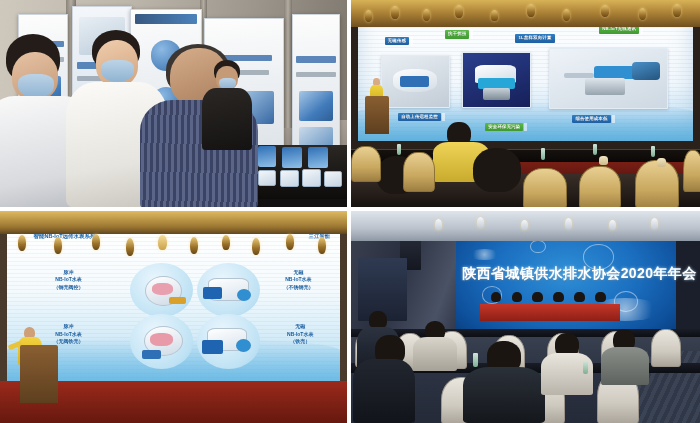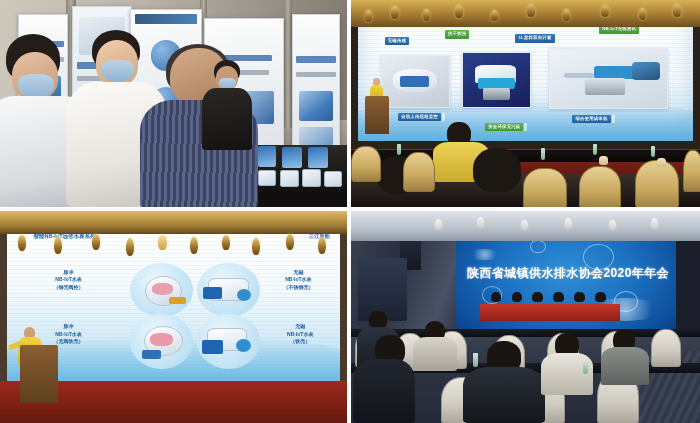--- a/index.html
+++ b/index.html
@@ -100,22 +100,22 @@
   .meterlabel{position:absolute;color:#1b5ea0;font-size:5px;line-height:1.45;text-align:center;white-space:nowrap;font-weight:bold;}
 
   .podium{position:absolute;background:linear-gradient(180deg,#8a5f32,#5d3f1f);border-radius:2px 2px 0 0;}
   .speaker-body{position:absolute;border-radius:30% 30% 8% 8%;background:linear-gradient(180deg,#f2d23f,#d9b21f);}
 
   
   .br-bg{position:absolute;inset:0;background:#1b1f2b;}
   .br-ceil{position:absolute;left:0;top:0;width:100%;height:14%;background:linear-gradient(180deg,#dfe4ea,#b9c1cb 60%,#8e98a5);}
   .br-screen{position:absolute;left:30%;top:7%;width:63%;height:55%;
      background:radial-gradient(ellipse at 50% 40%,#2f8fd6 0%,#1b6fc0 45%,#0d4e99 80%,#08386f 100%);}
-  .br-title{position:absolute;left:3%;top:34%;width:94%;text-align:right;color:#ffffff;
-     font-size:12px;font-weight:bold;letter-spacing:.4px;white-space:nowrap;
+  .br-title{position:absolute;left:3%;top:34%;width:94%;text-align:left;color:#ffffff;
+     font-size:14px;font-weight:bold;letter-spacing:.4px;white-space:nowrap;
      text-shadow:0 0 3px rgba(180,225,255,.9),0 1px 2px rgba(0,0,0,.35);}
   .bubble{position:absolute;border-radius:50%;border:1px solid rgba(255,255,255,.45);}
   .br-wallL{position:absolute;left:0;top:0;width:31%;height:72%;
      background:linear-gradient(110deg,#3c4250 0%,#2a3040 40%,#4a5265 75%,#23283a 100%);}
   .br-speaker-box{position:absolute;background:linear-gradient(180deg,#2b3040,#14171f);border-radius:1px;}
   .br-panel-table{position:absolute;background:linear-gradient(180deg,#c5362a,#8e1f16);}
   .br-floor{position:absolute;left:0;bottom:0;width:100%;height:42%;
      background:linear-gradient(180deg,#3a4252 0%,#2c3342 40%,#242a38 100%);}
   .br-carpet{position:absolute;right:0;bottom:0;width:26%;height:34%;
      background:repeating-linear-gradient(115deg,#3d4657 0 4px,#313949 4px 8px);opacity:.9;}

